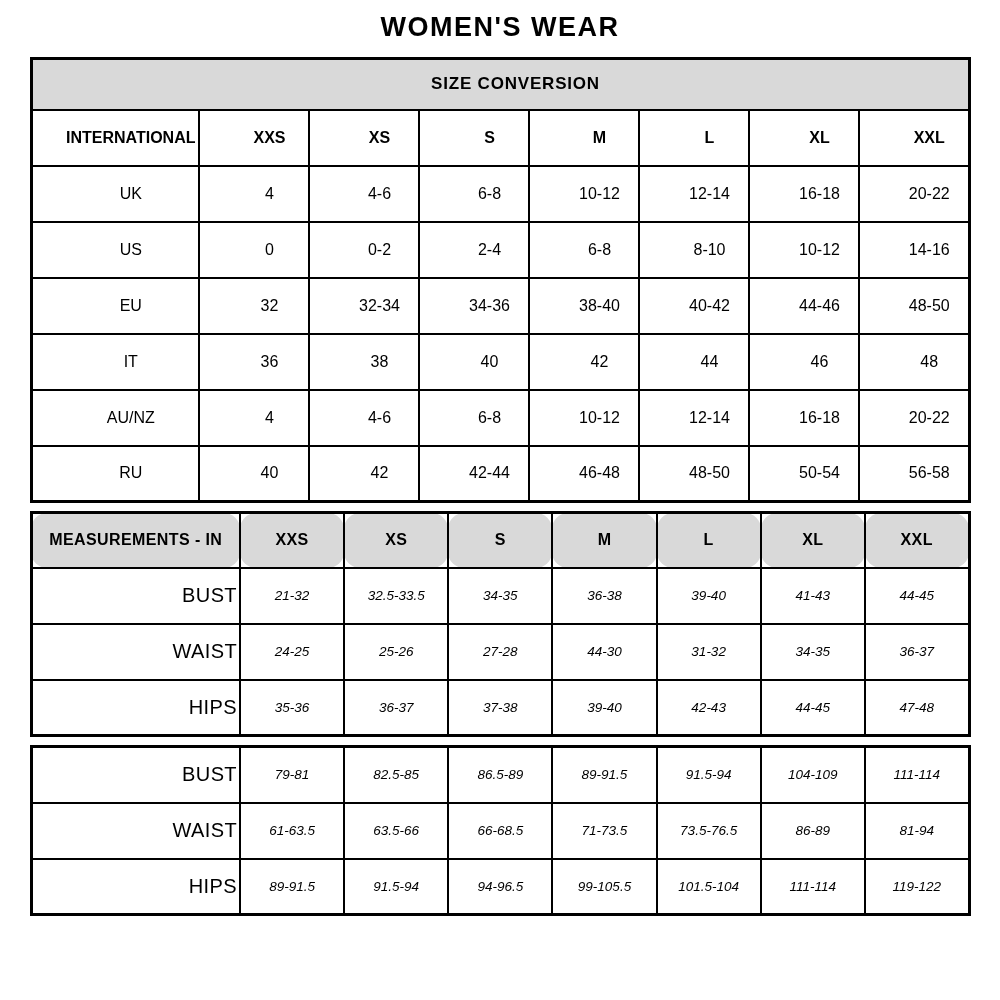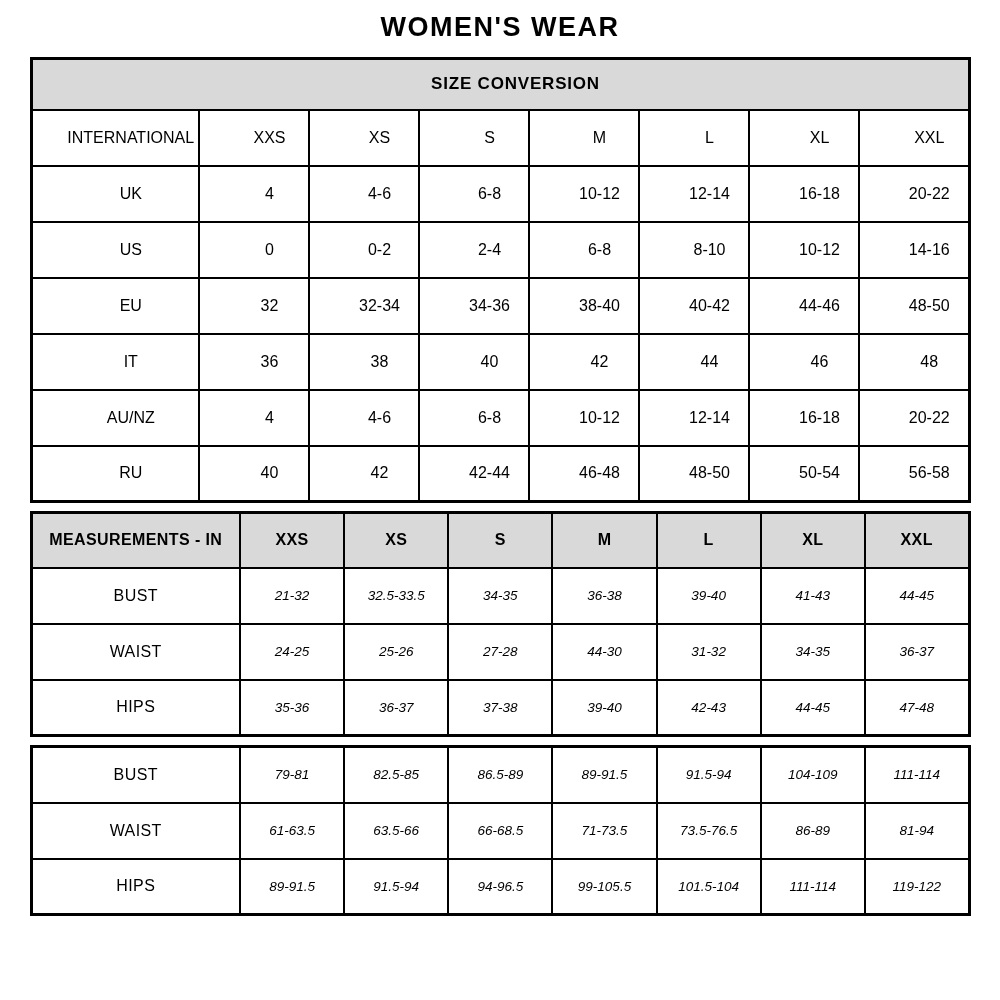--- a/index.html
+++ b/index.html
@@ -37,32 +37,33 @@
   
   .t1 col.label-col { width: 168px; }
   .t1 td { height: 56px; font-size: 16px; padding-left: 33px; }
   .t1 td.table-title {
     height: 51px;
     background: #d9d9d9;
     font-weight: 700;
     font-size: 17px;
     letter-spacing: 0.8px;
   }
-  .t1 td.col-head { font-size: 16px; }
+  .t1 td.col-head { font-size: 16px; font-weight: bold; }
   
   .tm col.label-col { width: 209px; }
   .tm td { height: 56px; }
   .tm td.head {
     background: #d9d9d9;
     font-weight: 700;
     font-size: 16px;
     letter-spacing: 0.4px;
     height: 55px;
-  }
-  .tm td.row-label { font-size: 16px; letter-spacing: 0.4px; }
+    border-radius: 16px;
+  }
+  .tm td.row-label { font-size: 20px; letter-spacing: 0.4px; text-align: right; }
   .tm td.val { font-size: 13.5px; font-style: italic; }
 </style>
 </head>
 <body>
 
 <div class="sheet">
 
   <h1 class="page-title">WOMEN'S WEAR</h1>
 
   <table class="tbl t1">

